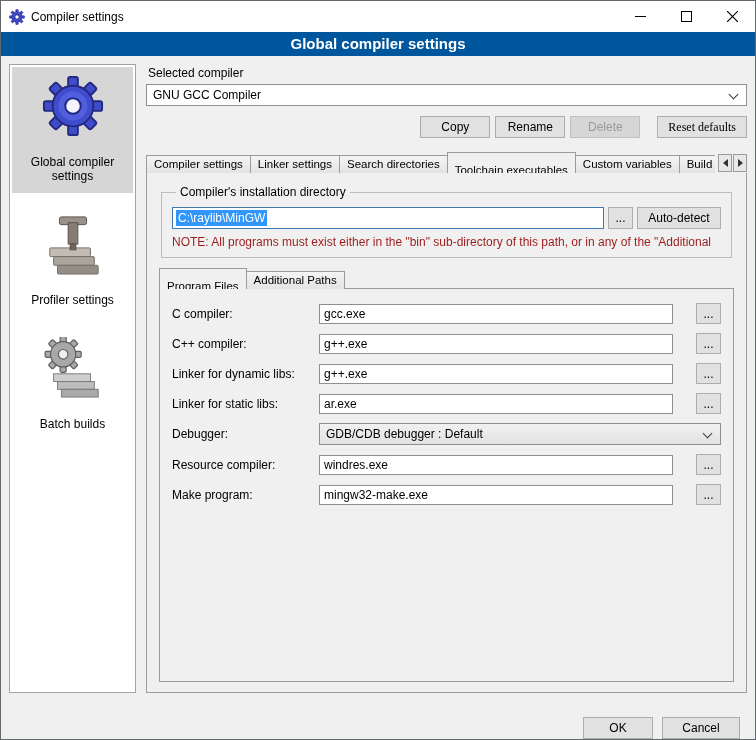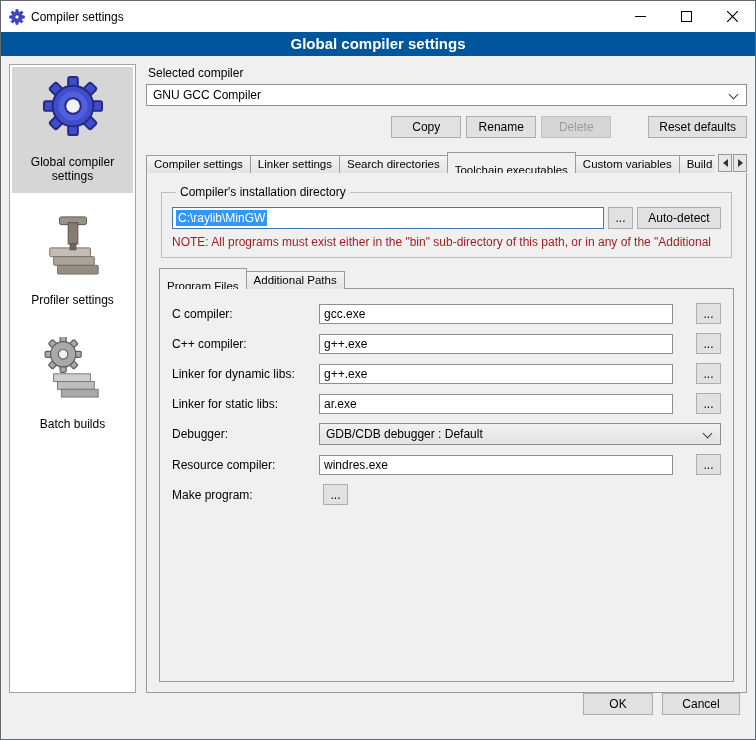--- a/index.html
+++ b/index.html
@@ -39,21 +39,21 @@
   .combo.gray { background: linear-gradient(#f1f1f1, #e2e2e2); }
   .chevron { position: absolute; right: 9px; top: 6px; width: 7px; height: 7px;
              border-right: 1.5px solid #3c3c3c; border-bottom: 1.5px solid #3c3c3c; transform: rotate(45deg); }
 
   .btn-row { display: flex; justify-content: flex-end; gap: 5px; margin: 10px 0 14px; }
   .btn { height: 22px; background: #e1e1e1; border: 1px solid #adadad; font-size: 12px; padding: 0 10px;
          font-family: inherit; color: #000; cursor: default; }
   .btn.disabled { color: #9a9a9a; background: #d6d6d6; border-color: #c0c0c0; }
   .btn.wide { min-width: 140px; }
   .btn.normal { min-width: 70px; }
-  .btn.reset { margin-left: 32px; min-width: 88px; }
+  .btn.reset { margin-left: 12px; min-width: 88px; font-family: Liberation Serif, serif; }
 
   
   .tabstrip { display: flex; align-items: flex-end; position: relative; height: 21px; z-index: 2;
               overflow: hidden; flex: 0 0 auto; }
   .tab { flex: 0 0 auto; border: 1px solid #9b9b9b; border-bottom: none; background: linear-gradient(#f5f5f5, #e3e3e3);
          font-size: 11.5px; padding: 2px 7px 3px; height: 18px; line-height: 13px; white-space: nowrap; cursor: default; }
   .tab + .tab { margin-left: -1px; }
   .tab.active { background: #f0f0f0; height: 21px; padding-top: 11px; position: relative; z-index: 3; }
   .tab-scrollers { position: absolute; right: 0; bottom: 0; display: flex; z-index: 4; background: #f0f0f0; padding: 1px 0 1px 2px; }
   .scroller { width: 14px; height: 18px; border: 1px solid #9a9a9a; background: #e8e8e8; display: flex;
@@ -77,21 +77,21 @@
 
   .inner-panel { flex: 1; border: 1px solid #9b9b9b; background: #f0f0f0; margin-top: -1px;
                  padding: 14px 12px; display: flex; flex-direction: column; gap: 9px; min-height: 0; }
   .prow { display: flex; align-items: center; flex: 0 0 auto; gap: 19px; }
   .plabel { width: 128px; font-size: 12px; flex: 0 0 auto; }
   .prow input { flex: 1; height: 20px; border: 1px solid #8f8f8f; font-size: 12px; padding: 0 4px;
                 font-family: inherit; background: #fff; min-width: 0; }
   .prow .mini-btn { margin-left: 4px; height: 21px; }
   .prow .combo { flex: 1; height: 22px; }
 
-  .footer { flex: 0 0 auto; height: 46px; display: flex; align-items: flex-start; justify-content: flex-end;
+  .footer { flex: 0 0 auto; height: 46px; display: flex; align-items: flex-end; justify-content: flex-end;
             gap: 9px; padding: 0 15px; }
   .footer .btn { min-width: 70px; }
   .footer .btn.cancel { min-width: 78px; }
 
   .svg-defs { position: absolute; width: 0; height: 0; overflow: hidden; }
 </style>
 </head>
 <body>
 
 <svg class="svg-defs" aria-hidden="true">
@@ -279,20 +279,21 @@
           </div>
 
           <div class="prow">
             <span class="plabel">Resource compiler:</span>
             <input value="windres.exe" style="">
             <button class="mini-btn">...</button>
           </div>
 
           <div class="prow">
             <span class="plabel">Make program:</span>
+            <input value="mingw32-make.exe" style="">
             <button class="mini-btn">...</button>
           </div>
 
         </div>
       </div>
     </div>
   </div>
 
   <div class="footer">
     <button class="btn">OK</button>

